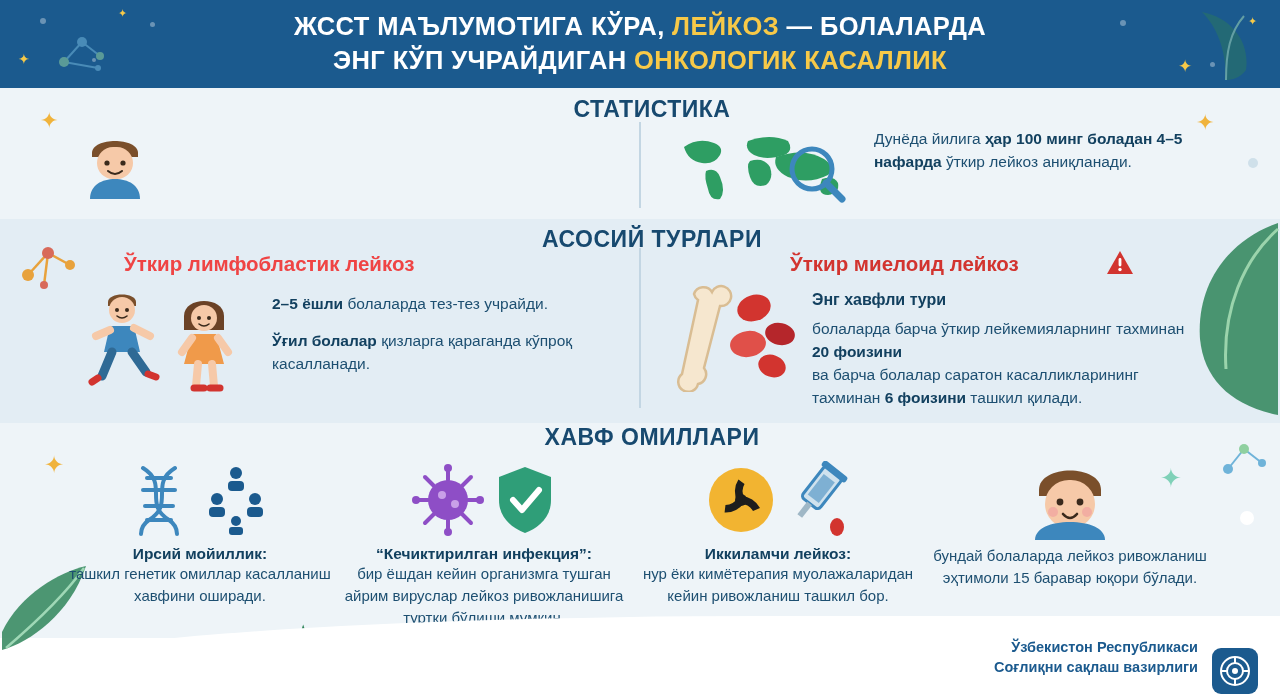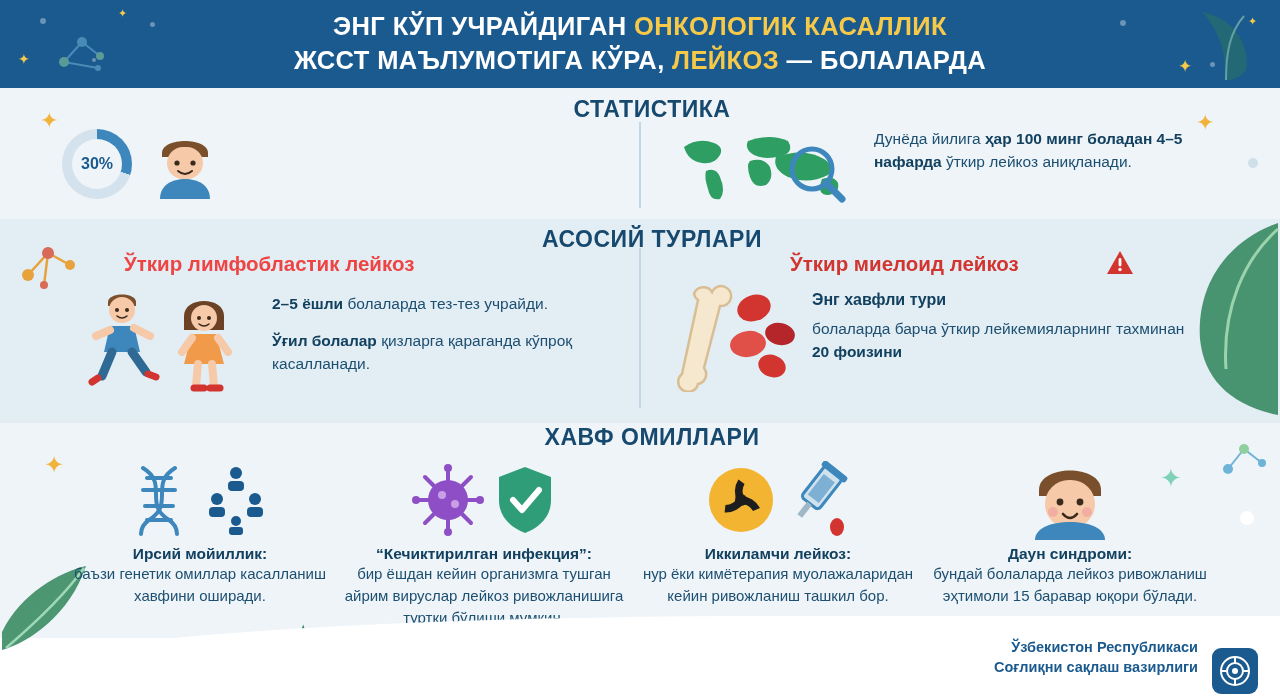--- a/index.html
+++ b/index.html
@@ -145,41 +145,38 @@
         <circle cx="46" cy="40" r="3" fill="#6fb3d9"></circle>
     </svg>
 
     <svg class="leafdeco" style="left:1196px;top:8px;" width="60" height="74" viewBox="0 0 60 74">
       <path d="M30 72 C30 40 20 18 6 4 C36 10 54 34 50 62 C44 70 36 72 30 72Z" fill="#2e7d55" opacity=".8"></path>
       <path d="M30 72 C30 44 34 24 48 8" stroke="#9fd8b6" stroke-width="2" fill="none"></path>
     </svg>
 
     <div class="header-title">
       <div>
-        <span>ЭНГ КЎП УЧРАЙДИГАН </span><span class="hl">ОНКОЛОГИК КАСАЛЛИК</span>
+        <span>ЖССТ МАЪЛУМОТИГА КЎРА, </span><span class="hl">ЛЕЙКОЗ</span><span> — БОЛАЛАРДА</span>
       </div>
       <div>
-        <span>ЖССТ МАЪЛУМОТИГА КЎРА, </span><span class="hl">ЛЕЙКОЗ</span><span> — БОЛАЛАРДА</span>
+        <span>ЭНГ КЎП УЧРАЙДИГАН </span><span class="hl">ОНКОЛОГИК КАСАЛЛИК</span>
       </div>
     </div>
   </div>
 
   <div class="band-stat">
 
     <div class="star" style="left:40px;top:22px;font-size:22px;color:#f0b33c;">✦</div>
     <div class="star" style="left:1196px;top:24px;font-size:22px;color:#f0b33c;">✦</div>
     <div class="dot" style="left:1248px;top:70px;width:10px;height:10px;background:#cfe0ea;"></div>
   </div>
   <div class="section-title" style="top:96px;">СТАТИСТИКА</div>
   <div class="divider-v" style="left:639px;top:122px;height:86px;"></div>
 
   <div class="stat-left">
-    <div class="donut">
-      <span>30%</span>
-    </div>
 
     <svg style="margin-left:16px;margin-top:2px;flex:none;" width="74" height="74" viewBox="0 0 74 74">
       <path d="M14 26 C14 10 60 10 60 26 L60 30 L14 30Z" fill="#7a4f2b"></path>
       <rect x="19" y="20" width="36" height="32" rx="16" fill="#f6c9a8"></rect>
       <circle cx="29" cy="36" r="2.6" fill="#3a2a1c"></circle>
         <circle cx="45" cy="36" r="2.6" fill="#3a2a1c"></circle>
       <path d="M30 44 q7 6 14 0" stroke="#3a2a1c" stroke-width="2" fill="none" stroke-linecap="round"></path>
       <path d="M12 72 C12 58 24 52 37 52 C50 52 62 58 62 72Z" fill="#3d87bd"></path>
     </svg>
   </div>
@@ -279,20 +276,23 @@
     <ellipse cx="104" cy="84" rx="14" ry="11" fill="#d2342f" transform="rotate(20 104 84)"></ellipse>
   </svg>
 
   <div class="body-text type-text-right">
     <p style="font-size:16px;">
       <b>Энг хавфли тури</b>
     </p>
     <p style="margin-top:6px;">
       <span>болаларда барча ўткир лейкемияларнинг тахминан </span><b>20 фоизини</b>
     </p>
+    <p>
+      <span>ва барча болалар саратон касалликларининг тахминан </span><b>6 фоизини</b><span> ташкил қилади.</span>
+    </p>
   </div>
 
   <div class="band-risk">
     <div class="star" style="left:44px;top:30px;font-size:24px;color:#f0b33c;">✦</div>
     <div class="star" style="left:1160px;top:42px;font-size:26px;color:#7fd1b8;">✦</div>
     <div class="dot" style="left:1240px;top:88px;width:14px;height:14px;background:#ffffff;"></div>
     <svg style="position:absolute;right:6px;top:10px;" width="60" height="60" viewBox="0 0 60 60">
       <g stroke="#6fb3d9" stroke-width="2" fill="none">
         <line x1="14" y1="36" x2="30" y2="16"></line>
           <line x1="30" y1="16" x2="48" y2="30"></line>
@@ -328,21 +328,21 @@
           <circle cx="16" cy="34" r="6"></circle>
             <rect x="8" y="42" width="16" height="10" rx="4"></rect>
           <circle cx="54" cy="34" r="6"></circle>
             <rect x="46" y="42" width="16" height="10" rx="4"></rect>
           <circle cx="35" cy="56" r="5"></circle>
             <rect x="28" y="62" width="14" height="8" rx="3"></rect>
         </g>
       </svg>
     </div>
     <div class="risk-head">Ирсий мойиллик:</div>
-    <div class="risk-body">баъзи генетик омиллар касалланиш хавфини оширади.</div>
+    <div class="risk-body">ташкил генетик омиллар касалланиш хавфини оширади.</div>
   </div>
 
   <div class="risk-col" style="left:334px;">
     <div class="icons">
       <svg width="72" height="72" viewBox="0 0 72 72">
         <g stroke="#8e4ec6" stroke-width="4" stroke-linecap="round">
           <line x1="36" y1="4" x2="36" y2="16"></line>
             <line x1="36" y1="56" x2="36" y2="68"></line>
           <line x1="4" y1="36" x2="16" y2="36"></line>
             <line x1="56" y1="36" x2="68" y2="36"></line>
@@ -399,21 +399,20 @@
         <path d="M12 32 C12 6 74 6 74 32 L74 38 L12 38Z" fill="#7a4f2b"></path>
         <rect x="18" y="22" width="50" height="48" rx="24" fill="#f6c9a8"></rect>
         <circle cx="33" cy="44" r="3.4" fill="#3a2a1c"></circle>
           <circle cx="53" cy="44" r="3.4" fill="#3a2a1c"></circle>
         <circle cx="26" cy="54" r="5" fill="#f1a2a0" opacity=".7"></circle>
           <circle cx="60" cy="54" r="5" fill="#f1a2a0" opacity=".7"></circle>
         <path d="M36 56 q7 8 14 0" stroke="#3a2a1c" stroke-width="2.6" fill="none" stroke-linecap="round"></path>
         <path d="M8 82 C8 70 24 64 43 64 C62 64 78 70 78 82Z" fill="#3d87bd"></path>
       </svg>
     </div>
-    <div class="risk-head">Даун синдроми:</div>
     <div class="risk-body">бундай болаларда лейкоз ривожланиш эҳтимоли 15 баравар юқори бўлади.</div>
   </div>
 
   <div class="footer-wave"></div>
   <div class="footer-text">
     <div>Ўзбекистон Республикаси</div>
     <div>Соғлиқни сақлаш вазирлиги</div>
   </div>
   <div class="footer-logo">
     <svg width="32" height="32" viewBox="0 0 32 32">

